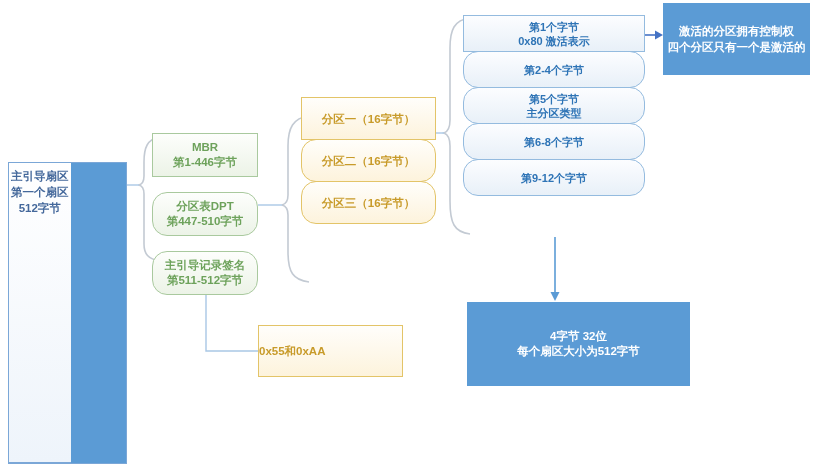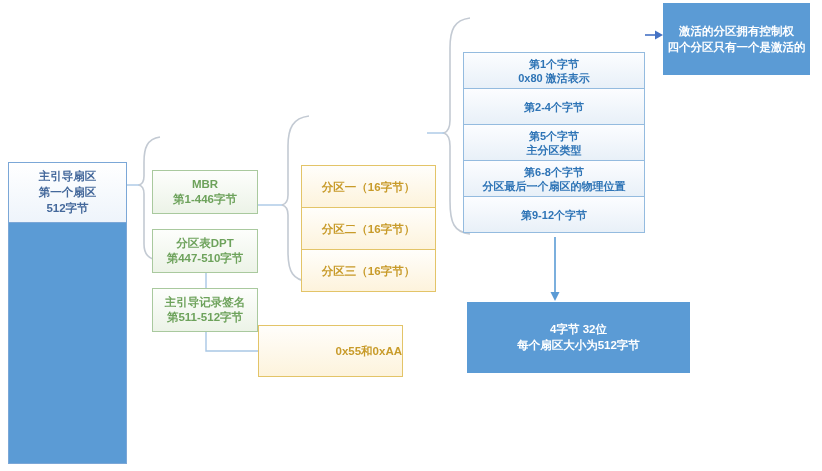--- a/index.html
+++ b/index.html
@@ -5,55 +5,55 @@
   html,body{margin:0;padding:0;background:#ffffff;}
   .canvas{
     position:relative;width:822px;height:471px;background:#ffffff;overflow:hidden;
     font-family:"Liberation Sans",sans-serif;
   }
   .connectors{position:absolute;left:0;top:0;z-index:1;}
   .node{position:absolute;z-index:2;box-sizing:border-box;}
 
   
   .boot-box{left:8px;top:162px;width:119px;height:302px;border:1px solid #7BA7D7;
-    display:flex;flex-direction:column;background:#5B9BD5;}
+    display:flex;flex-direction:row;background:#5B9BD5;}
   .boot-head{background:linear-gradient(#ffffff,#eef4fb);color:#44689B;font-size:11.5px;
     font-weight:bold;text-align:center;padding:5px 2px 6px 2px;line-height:16px;
     border-bottom:1px solid #7BA7D7;}
   .boot-body{flex:1;background:#5B9BD5;}
 
   
   .stack{display:flex;flex-direction:column;}
   .cell{box-sizing:border-box;display:flex;flex-direction:column;justify-content:center;
-    align-items:center;text-align:center;font-weight:bold;margin-top:37px;}
-  .cell + .cell{margin-top:-1px;}
+    align-items:center;text-align:center;font-weight:bold;}
+  .cell + .cell{margin-top:-1px;border-radius:15px;}
 
   .green-stack{left:152px;top:133px;width:106px;gap:16px;}
   .green-cell{height:44px;border:1px solid #A9C99E;background:linear-gradient(#fdfefc,#ecf3e7);
     color:#6DA25B;font-size:11.5px;line-height:15px;}
 
-  .yellow-stack{left:301px;top:128px;width:135px;}
+  .yellow-stack{left:301px;top:97px;width:135px;}
   .yellow-cell{height:43px;border:1px solid #E3C468;background:linear-gradient(#fffefb,#fdf3dc);
     color:#C89B2A;font-size:11.5px;line-height:14px;}
 
   .blue-stack{left:463px;top:15px;width:182px;}
   .blue-cell{height:37px;border:1px solid #94BBDF;background:linear-gradient(#fcfdff,#e8f0f8);
     color:#2E74B6;font-size:11px;line-height:14px;}
 
   
   .solid-note{background:#5B9BD5;border:1px solid #5B9BD5;color:#ffffff;font-weight:bold;
     display:flex;flex-direction:column;justify-content:center;align-items:center;
     text-align:center;}
   .active-note{left:663px;top:3px;width:147px;height:72px;font-size:11.5px;line-height:16px;}
-  .capacity-note{left:467px;top:302px;width:223px;height:71px;font-size:11.5px;line-height:15.5px;}
+  .capacity-note{left:467px;top:302px;width:223px;height:84px;font-size:11.5px;line-height:15.5px;}
 
   
   .sig-note{left:258px;top:325px;width:145px;height:52px;border:1px solid #E3C468;
     background:linear-gradient(#fffefb,#fdf3dc);color:#C89B2A;font-size:11.5px;font-weight:bold;
-    display:flex;flex-direction:column;justify-content:center;align-items:flex-end;
+    display:flex;flex-direction:column;justify-content:center;align-items:flex-start;
     text-align:center;line-height:16px;}
 </style>
 </head>
 <body>
 
 <div class="canvas">
 
   <svg class="connectors" width="822" height="471" viewBox="0 0 822 471" fill="none">
 
     <path d="M160,137 C147,139 144,148 144,162 L144,176 C144,182 142,184.5 138.5,185 C142,185.5 144,188 144,194 L144,244 C144,254 148,259 160,261" stroke="#C3CAD3" stroke-width="1.6"></path>
@@ -117,21 +117,20 @@
     </div>
     <div class="cell blue-cell">
       <div>第2-4个字节</div>
     </div>
     <div class="cell blue-cell">
       <div>第5个字节</div>
       <div>主分区类型</div>
     </div>
     <div class="cell blue-cell">
       <div>第6-8个字节</div>
-      <div>分区最后一个扇区的物理位置</div>
     </div>
     <div class="cell blue-cell">
       <div>第9-12个字节</div>
     </div>
   </div>
 
   <div class="node solid-note active-note">
     <div>激活的分区拥有控制权</div>
     <div>四个分区只有一个是激活的</div>
   </div>

